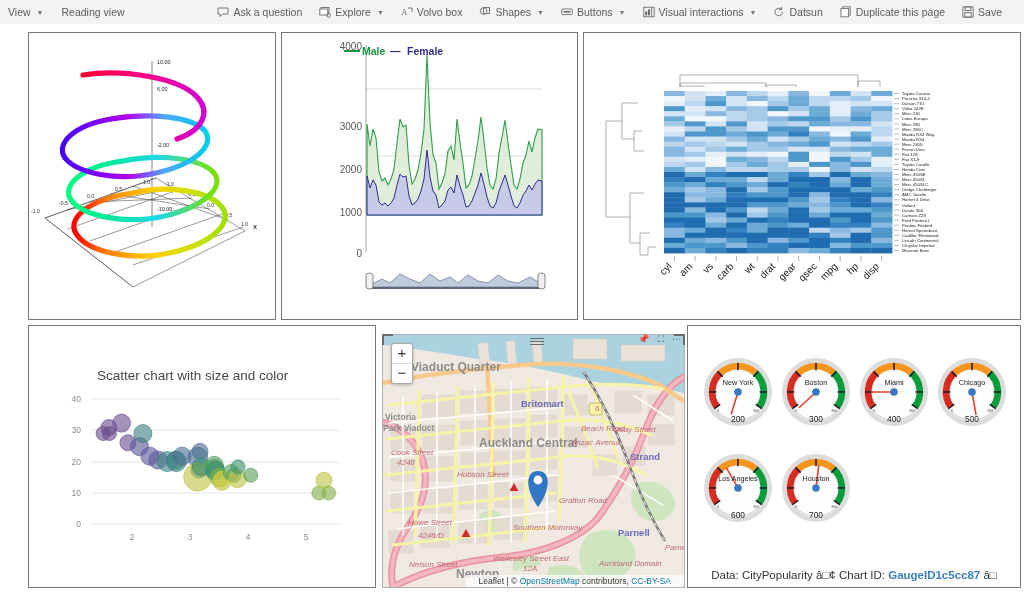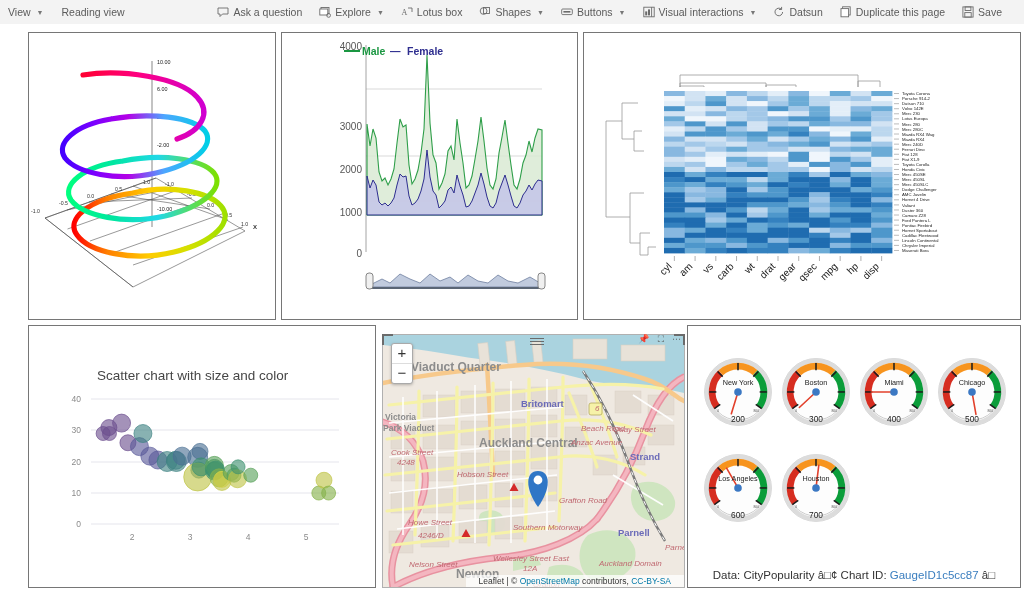--- a/index.html
+++ b/index.html
@@ -78,21 +78,21 @@
   
   #gauge-grid{position:absolute;left:12px;top:22px;width:310px;height:190px;
               display:grid;grid-template-columns:repeat(4,1fr);grid-template-rows:repeat(2,1fr);gap:2px;}
   .gauge{position:relative;width:100%;height:100%;}
   .gauge svg{width:100%;height:100%;}
   .g-name{font-family:"Liberation Sans",sans-serif;font-size:9.5px;fill:#222;text-anchor:middle;}
   .g-val{font-family:"Liberation Sans",sans-serif;font-size:11px;fill:#222;text-anchor:middle;}
   .g-sm{font-family:"Liberation Sans",sans-serif;font-size:4.5px;fill:#555;text-anchor:middle;}
   #gauge-caption{position:absolute;left:0;right:0;bottom:6px;text-align:center;
                  font-size:11.5px;color:#333;font-family:"Liberation Sans",sans-serif;}
-  #gauge-caption a{color:#3a7ebf;text-decoration:none;}
+  #gauge-caption a{color:#3a7ebf;text-decoration:none;font-weight:bold;}
   .mojibake{font-family:"Liberation Sans",sans-serif;}
 </style>
 </head>
 <body>
 
 <div id="toolbar">
   <div class="tb-left">
     <div class="tb-item">
       <span>View</span>
       <span class="chev">▼</span>
@@ -125,21 +125,21 @@
       <span class="chev">▼</span>
     </div>
 
     <div class="tb-item">
       <span class="tb-ico">
         <svg width="12" height="12" viewBox="0 0 12 12">
           <text x="0.5" y="8.5" font-size="8" font-family="Liberation Serif, serif" fill="#6b6b6b">A</text>
           <path d="M7 2h4v4" fill="none" stroke="#6b6b6b" stroke-width="0.9"></path>
         </svg>
       </span>
-      <span>Lotus box</span>
+      <span>Volvo box</span>
     </div>
 
     <div class="tb-item">
       <span class="tb-ico">
         <svg width="12" height="12" viewBox="0 0 12 12">
           <circle cx="4.6" cy="5" r="3.4" fill="none" stroke="#6b6b6b" stroke-width="0.9"></circle>
           <rect x="4.5" y="1.5" width="6" height="6" fill="none" stroke="#6b6b6b" stroke-width="0.9"></rect>
         </svg>
       </span>
       <span>Shapes</span>

